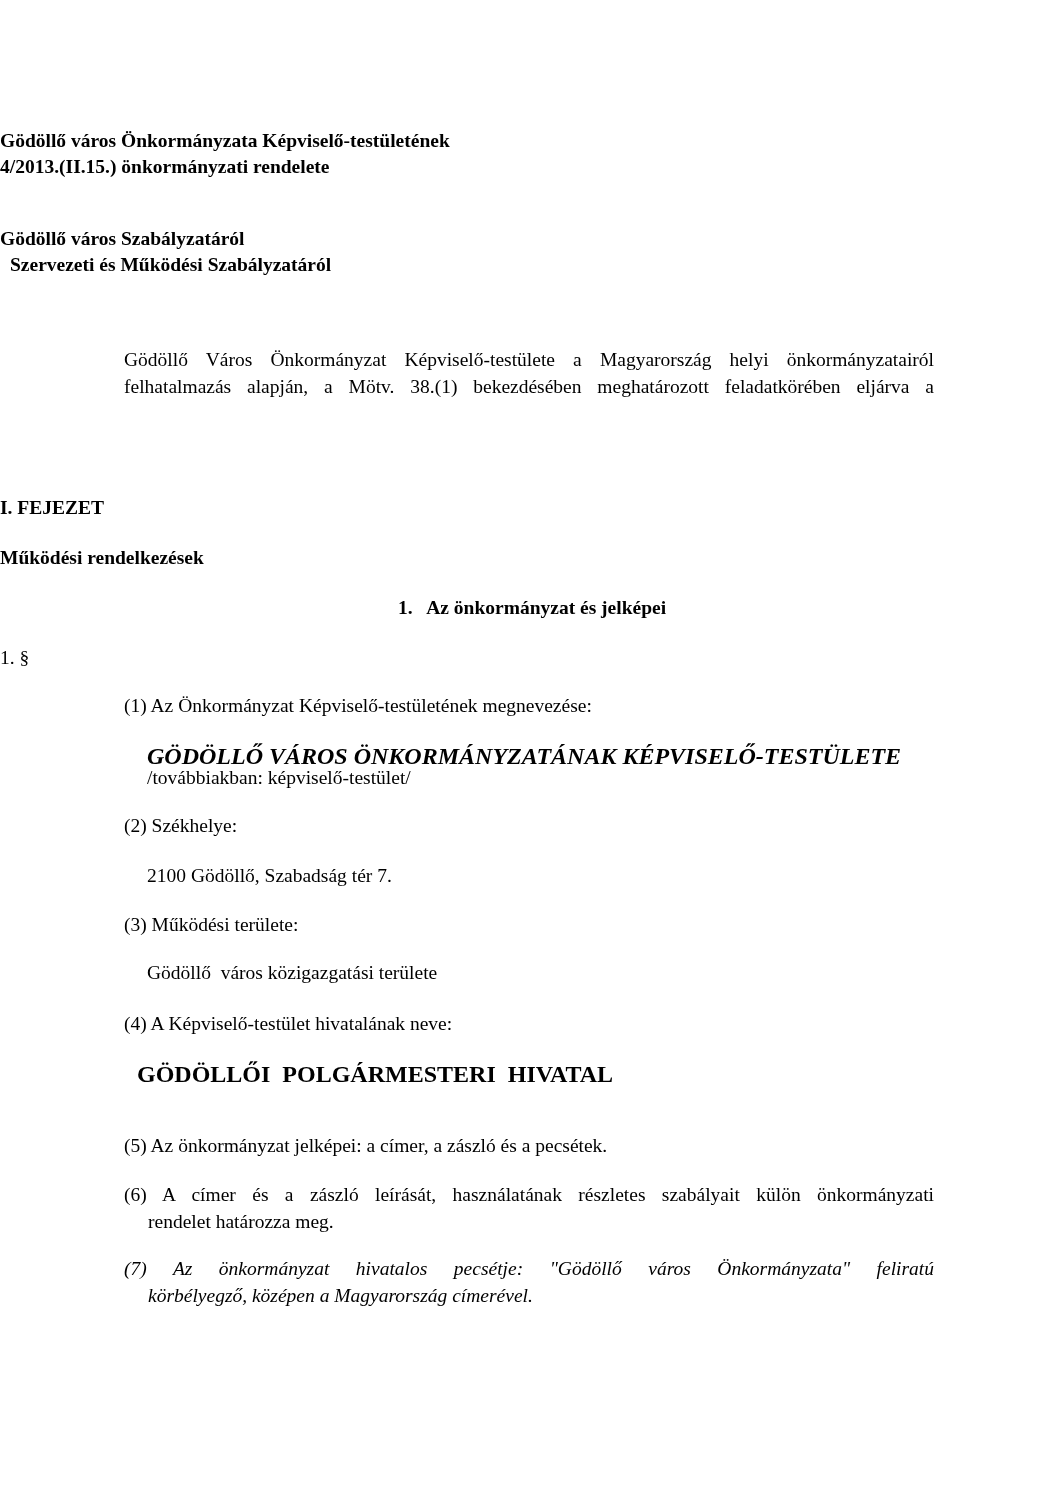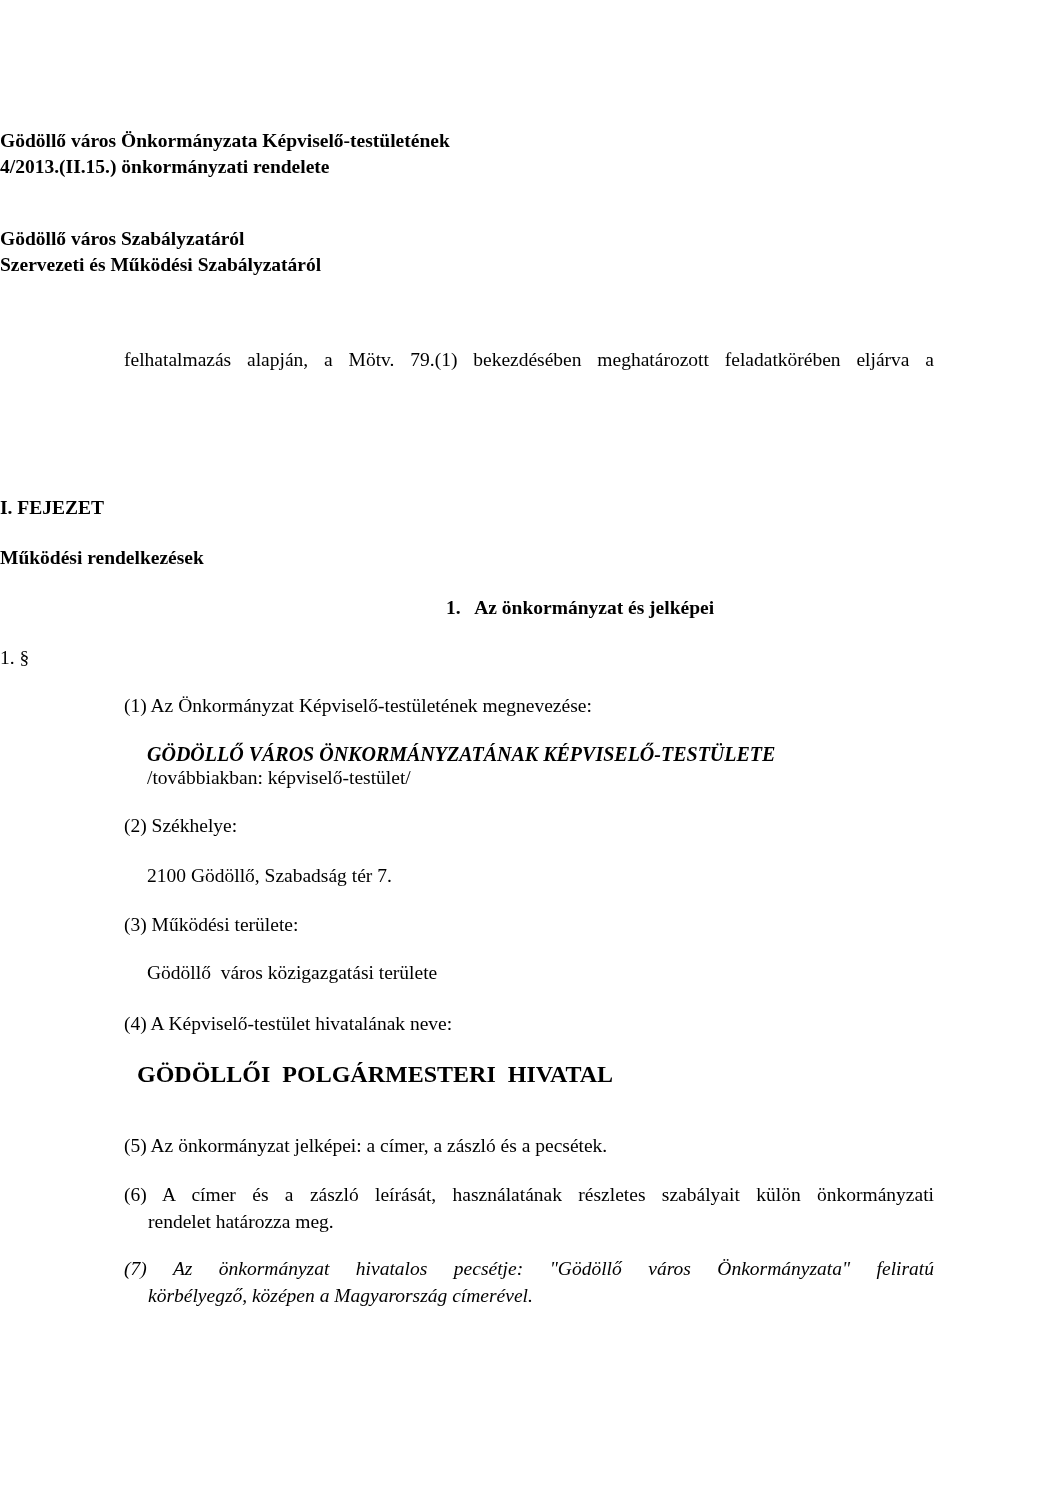--- a/index.html
+++ b/index.html
@@ -15,33 +15,34 @@
 </style>
 </head>
 <body>
 
 <div>
 
   <div class="line center bold" style="top:131px;">Gödöllő város Önkormányzata Képviselő-testületének</div>
   <div class="line center bold" style="top:157px;">4/2013.(II.15.) önkormányzati rendelete</div>
 
   <div class="line center bold" style="top:229px;">Gödöllő város Szabályzatáról</div>
-  <div class="line center bold" style="top:255px;">Szervezeti és Működési Szabályzatáról</div>
+  <div class="line center bold" style="top:255px;padding-left:10px;">Szervezeti és Működési Szabályzatáról</div>
 
   <div class="just" style="top:347px;">
-    <span class="row">felhatalmazás alapján, a Mötv. 79.(1) bekezdésében meghatározott feladatkörében eljárva a</span>
+    <span class="row">Gödöllő Város Önkormányzat Képviselő-testülete a Magyarország helyi önkormányzatairól</span>
+    <span class="row">felhatalmazás alapján, a Mötv. 38.(1) bekezdésében meghatározott feladatkörében eljárva a</span>
   </div>
 
   <div class="line center bold" style="top:498px;">I. FEJEZET</div>
   <div class="line center bold" style="top:548px;">Működési rendelkezések</div>
-  <div class="line bold" style="top:598px; left:398px; white-space:pre;margin-left:48px;">1.   Az önkormányzat és jelképei</div>
+  <div class="line bold" style="top:598px; left:398px; white-space:pre;">1.   Az önkormányzat és jelképei</div>
   <div class="line center" style="top:648px;">1. §</div>
 
   <div class="line" style="top:696px; left:124px;">(1) Az Önkormányzat Képviselő-testületének megnevezése:</div>
-  <div class="line bi" style="top:744px; left:147px; font-size:20px;">GÖDÖLLŐ VÁROS ÖNKORMÁNYZATÁNAK KÉPVISELŐ-TESTÜLETE</div>
+  <div class="line bi" style="top:744px; left:147px; font-size:24px;">GÖDÖLLŐ VÁROS ÖNKORMÁNYZATÁNAK KÉPVISELŐ-TESTÜLETE</div>
   <div class="line" style="top:768px; left:147px;">/továbbiakban: képviselő-testület/</div>
 
   <div class="line" style="top:816px; left:124px;">(2) Székhelye:</div>
   <div class="line" style="top:866px; left:147px;">2100 Gödöllő, Szabadság tér 7.</div>
 
   <div class="line" style="top:915px; left:124px;">(3) Működési területe:</div>
   <div class="line" style="top:963px; left:147px; white-space:pre;">Gödöllő  város közigazgatási területe</div>
 
   <div class="line" style="top:1014px; left:124px;">(4) A Képviselő-testület hivatalának neve:</div>
   <div class="line bold" style="top:1062px; left:137px; white-space:pre; font-size:24px;">GÖDÖLLŐI  POLGÁRMESTERI  HIVATAL</div>

